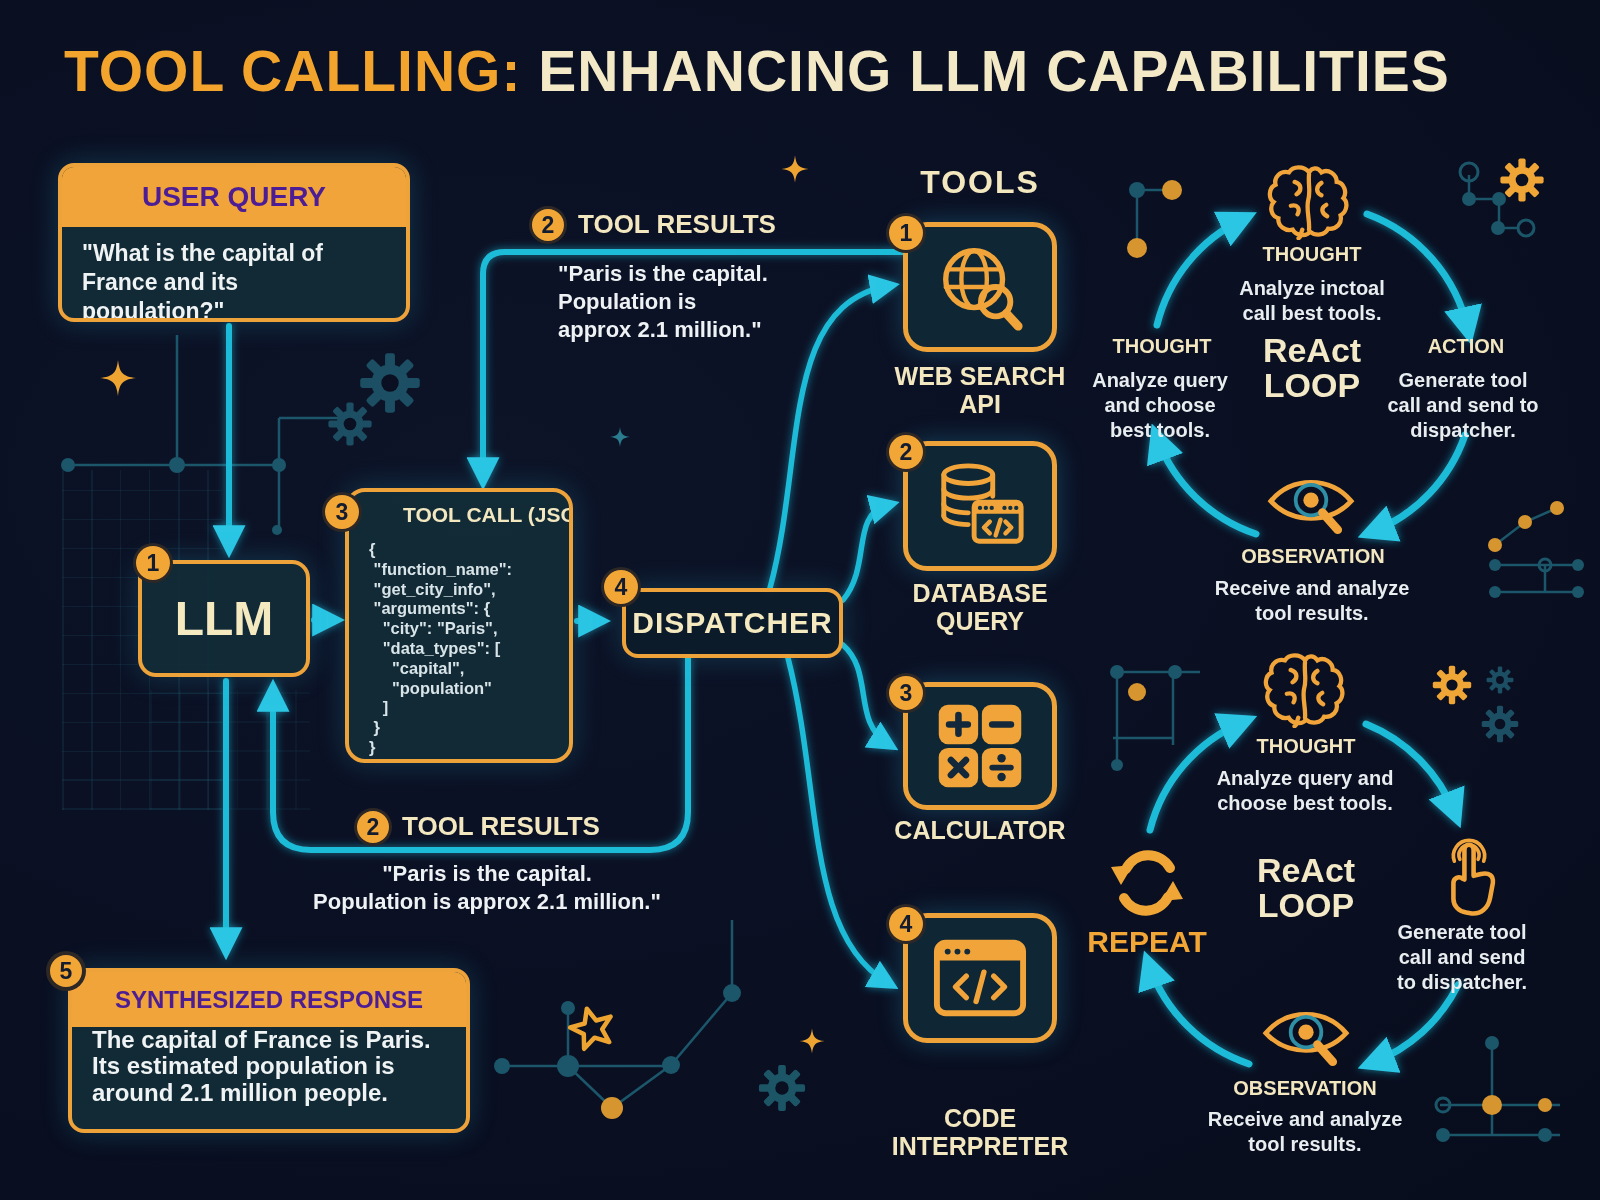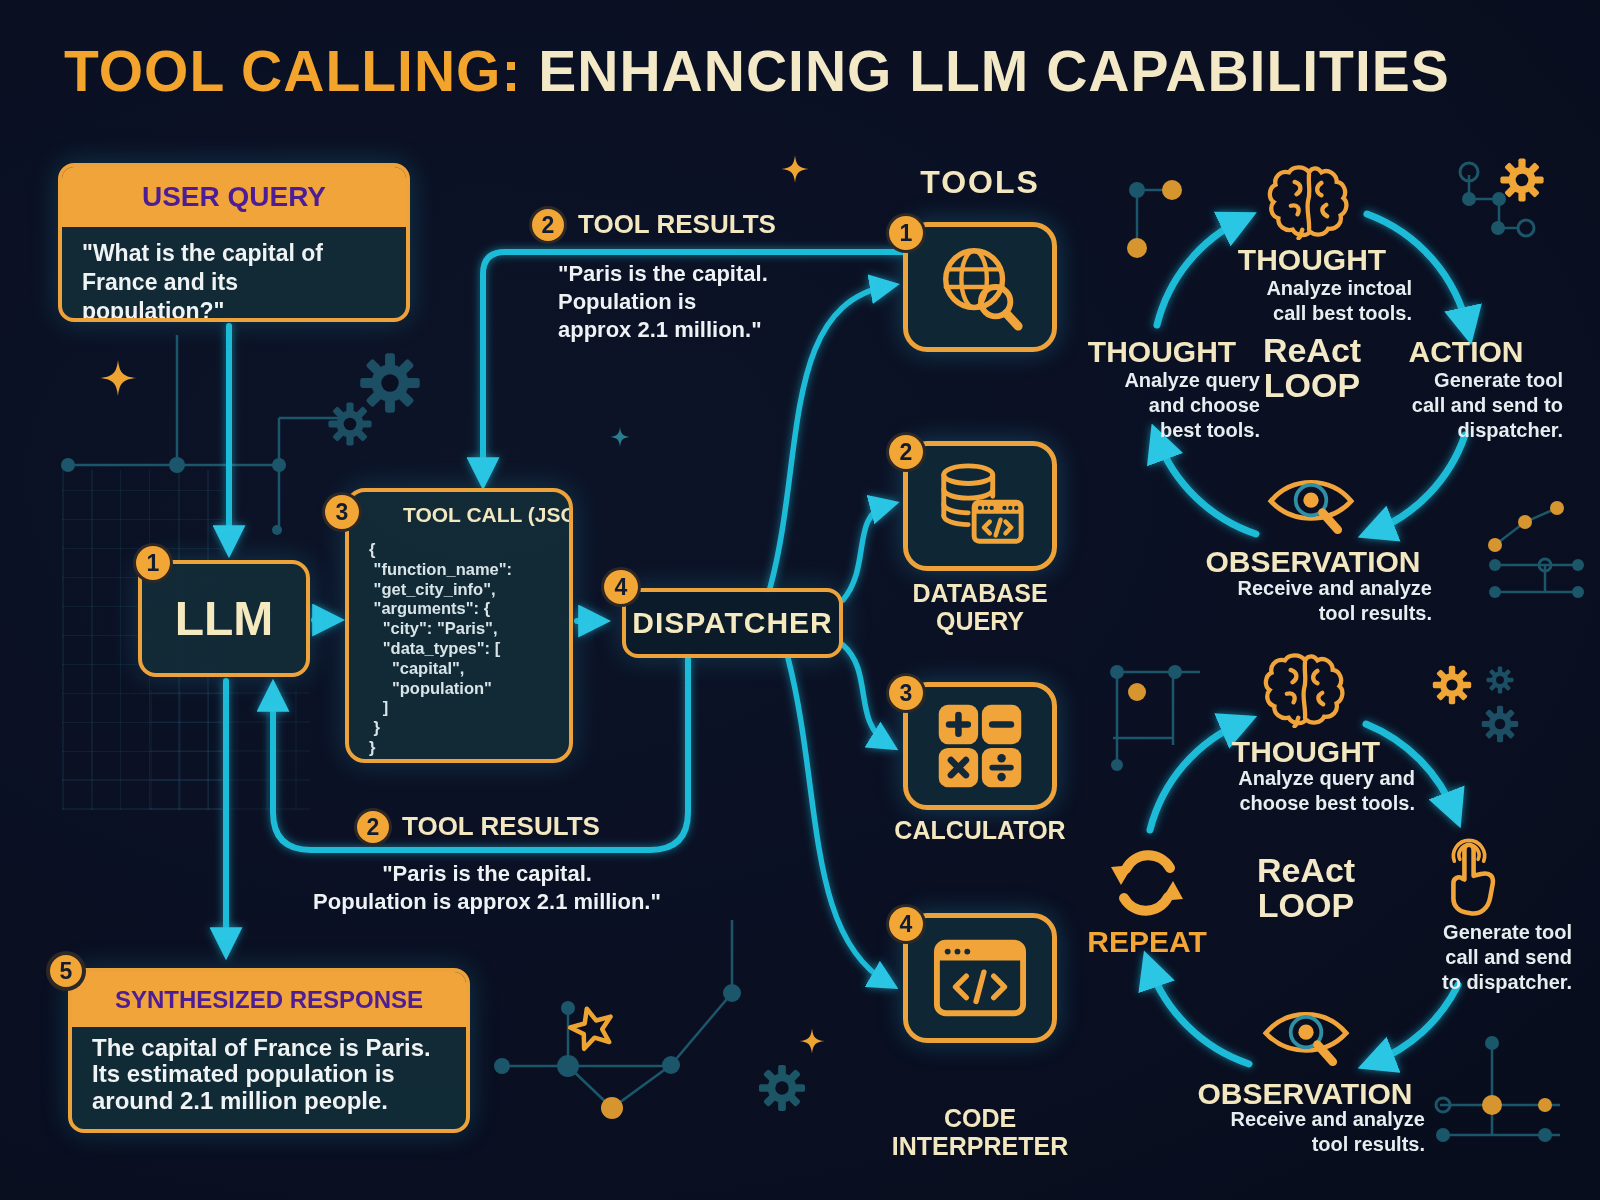--- a/index.html
+++ b/index.html
@@ -22,23 +22,23 @@
     font-weight:800;font-size:23px;display:flex;align-items:center;justify-content:center;z-index:4;
     border:3px solid rgba(10,16,34,.85);box-sizing:border-box;}
   .tool-card{position:absolute;border:5px solid #eda23a;border-radius:24px;background:rgba(17,44,56,.85);
     box-shadow:0 0 26px rgba(45,190,225,.28);display:flex;align-items:center;justify-content:center;
     z-index:2;box-sizing:border-box;}
   .tool-label{position:absolute;font-weight:800;color:#f3e7c0;text-align:center;white-space:pre-line;
     line-height:1.12;font-size:25px;z-index:2;}
   .sec-head{position:absolute;font-weight:800;color:#f3e7c0;text-align:center;z-index:2;}
   .res-title{position:absolute;font-weight:800;font-size:26px;color:#f3e7c0;z-index:2;white-space:nowrap;}
   .res-text{position:absolute;font-weight:700;font-size:22px;color:#eef2f4;white-space:pre-line;line-height:1.28;z-index:2;}
-  .loop-head{position:absolute;font-weight:800;font-size:30px;color:#f3e7c0;text-align:center;z-index:2;}
+  .loop-head{position:absolute;font-weight:800;font-size:20px;color:#f3e7c0;text-align:center;z-index:2;}
   .loop-head.orange{color:#f2a636;font-size:30px;}
-  .loop-desc{position:absolute;font-weight:600;font-size:20px;color:#e8edf0;text-align:right;
+  .loop-desc{position:absolute;font-weight:600;font-size:20px;color:#e8edf0;text-align:center;
     white-space:pre-line;line-height:1.24;z-index:2;}
   .loop-center{position:absolute;font-weight:800;font-size:34px;color:#f3e9c6;text-align:center;
     white-space:pre-line;line-height:1.04;z-index:2;}
   .code{position:absolute;left:20px;top:48px;font-size:16.5px;font-weight:700;color:#d8e4e8;
     white-space:pre;line-height:19.8px;}
   .tc-title{position:absolute;left:54px;top:11px;font-size:21px;font-weight:800;color:#f3e7c0;white-space:nowrap;}
   .big-label{display:flex;align-items:center;justify-content:center;width:100%;height:100%;
     font-weight:800;color:#f5e9c0;}
 </style>
 </head>
@@ -216,40 +216,42 @@
 Population is
 approx 2.1 million."</div>
 
   <div class="badge" style="left:354px;top:808px;width:38px;height:38px;">2</div>
   <div class="res-title" style="left:402px;top:811px;">TOOL RESULTS</div>
   <div class="res-text" style="left:287px;top:860px;width:400px;text-align:center;">"Paris is the capital.
 Population is approx 2.1 million."</div>
 
   <div class="panel" style="left:68px;top:968px;width:402px;height:165px;">
     <div class="panel-hdr" style="height:55px;font-size:24px;">SYNTHESIZED RESPONSE</div>
-    <div class="panel-body" style="padding:8px 20px;font-size:24px;line-height:1.1;">The capital of France is Paris.
+    <div class="panel-body" style="padding:0 20px;font-size:24px;line-height:1.1;">The capital of France is Paris.
 Its estimated population is
 around 2.1 million people.</div>
   </div>
   <div class="badge" style="left:46px;top:951px;border-width:4px;">5</div>
 
   <div class="sec-head" style="left:880px;top:164px;width:200px;font-size:32px;letter-spacing:2px;">TOOLS</div>
 
   <div class="tool-card" style="left:903px;top:222px;width:154px;height:130px;">
     <svg width="94" height="94" viewBox="0 0 96 96">
       <g stroke="#f0a43a" fill="none" stroke-width="5.5" stroke-linecap="round">
         <circle cx="42" cy="40" r="29"></circle>
         <ellipse cx="42" cy="40" rx="13" ry="29" stroke-width="4.5"></ellipse>
         <path d="M15 30 H69 M13 48 H71" stroke-width="4.5"></path>
         <circle cx="64" cy="63" r="15" stroke-width="6"></circle>
         <path d="M75 75 L87 88" stroke-width="9"></path>
       </g>
     </svg>
   </div>
   <div class="badge" style="left:886px;top:213px;">1</div>
+  <div class="tool-label" style="left:860px;top:362px;width:240px;">WEB SEARCH
+API</div>
 
   <div class="tool-card" style="left:903px;top:441px;width:154px;height:130px;">
     <svg width="94" height="94" viewBox="0 0 96 96">
       <g stroke="#f0a43a" fill="none" stroke-width="5" stroke-linecap="round">
         <ellipse cx="36" cy="16" rx="25" ry="9"></ellipse>
         <path d="M11 16 V58 M61 16 V38"></path>
         <path d="M11 31 A25 9 0 0 0 61 31 M11 46 A25 9 0 0 0 36 55 M11 58 A25 9 0 0 0 36 67"></path>
       </g>
       <rect x="42" y="44" width="48" height="40" rx="5" fill="#12303e" stroke="#f0a43a" stroke-width="5"></rect>
       <path d="M42 49 a5 5 0 0 1 5 -5 h38 a5 5 0 0 1 5 5 v7 h-48 z" fill="#f0a43a"></path>

